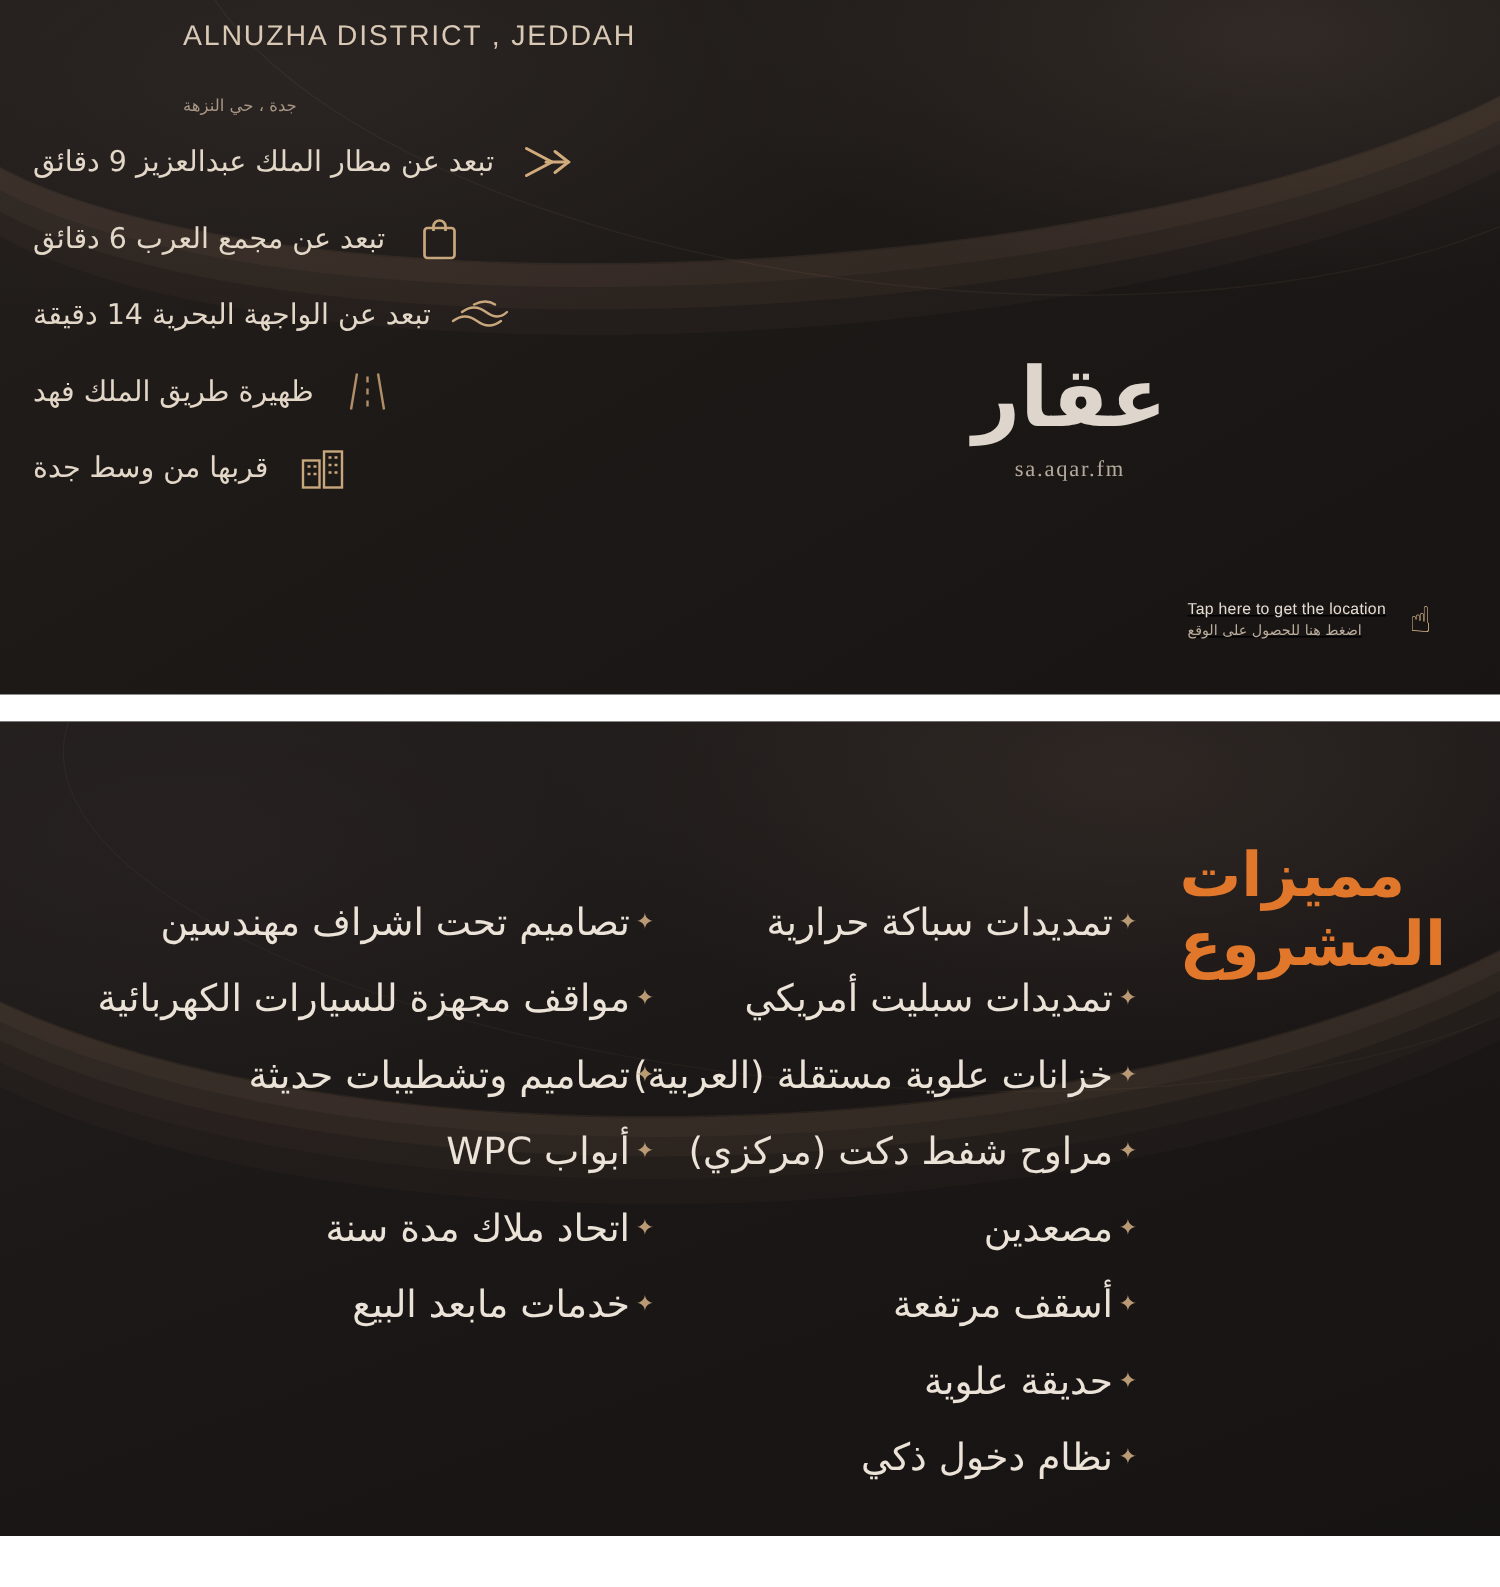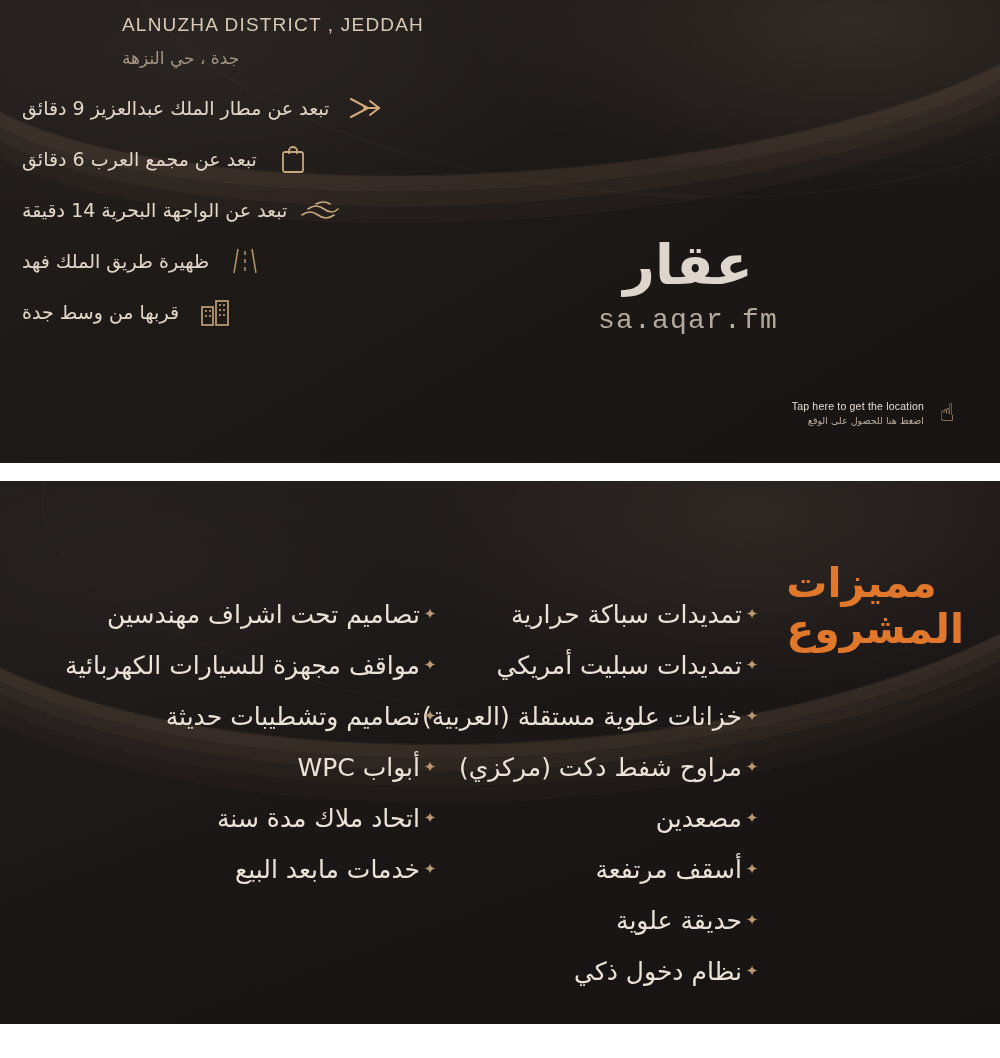--- a/index.html
+++ b/index.html
@@ -57,23 +57,23 @@
     left: 122px;
     top: 14px;
     color: #d9c9b4;
     font-family: "Liberation Sans", sans-serif;
     font-size: 19px;
     letter-spacing: 1.2px;
   }
   .district-sub {
     position: absolute;
     left: 122px;
-    top: 48px;
+    top: 64px;
     color: #a89684;
-    font-size: 17px;
+    font-size: 11px;
     direction: rtl;
   }
 
   .feature-list {
     position: absolute;
     left: 0;
     top: 82px;
     width: 690px;
   }
   .feature-row {
@@ -116,37 +116,37 @@
     color: #efe7dc;
     font-size: 55px;
     font-weight: bold;
     direction: rtl;
     letter-spacing: 2px;
     line-height: 1;
     opacity: .92;
   }
   .watermark .wm-lat {
     color: #cfc3b4;
-    font-size: 28px;
+    font-size: 15px;
     letter-spacing: 1.2px;
     margin-top: 12px;
-    font-family: Liberation Mono, monospace;
+    font-family: Liberation Serif, serif;
     opacity: .85;
   }
 
   
   .tap-badge {
     position: absolute;
     right: 38px;
     top: 398px;
     display: flex;
     align-items: center;
     gap: 8px;
   }
-  .tap-badge .tb-text { text-align: right; }
+  .tap-badge .tb-text { text-align: left; text-decoration: underline; }
   .tap-badge .tb-en {
     color: #e6ddd2;
     font-size: 10.5px;
     font-family: "Liberation Sans", sans-serif;
     letter-spacing: .2px;
     white-space: nowrap;
   }
   .tap-badge .tb-ar {
     color: #bcae9e;
     font-size: 9.5px;

